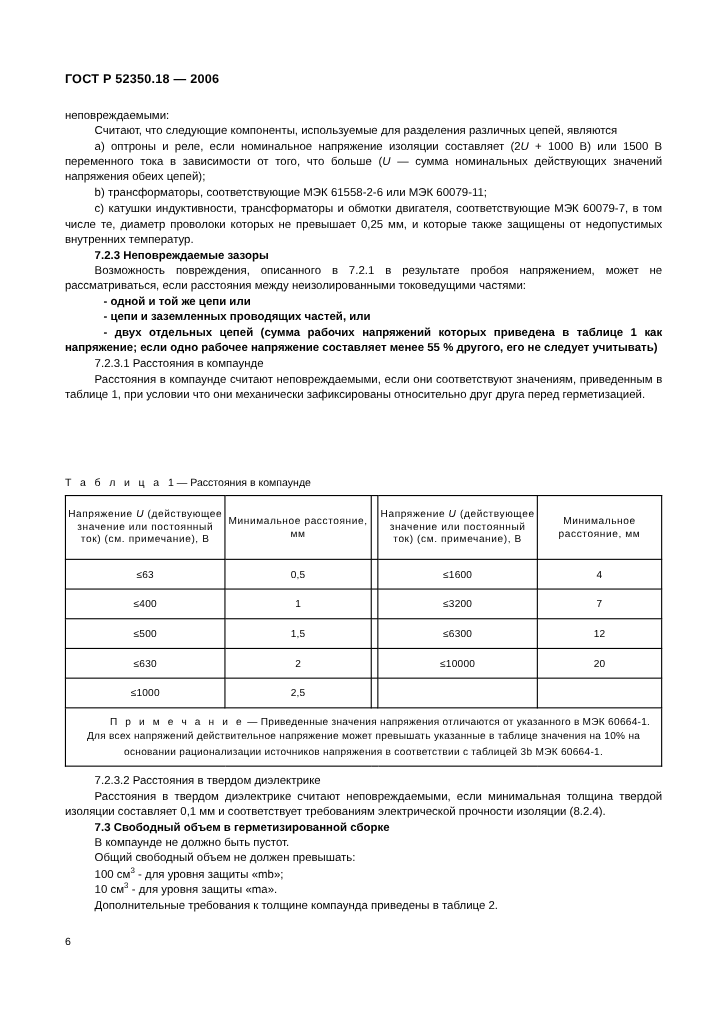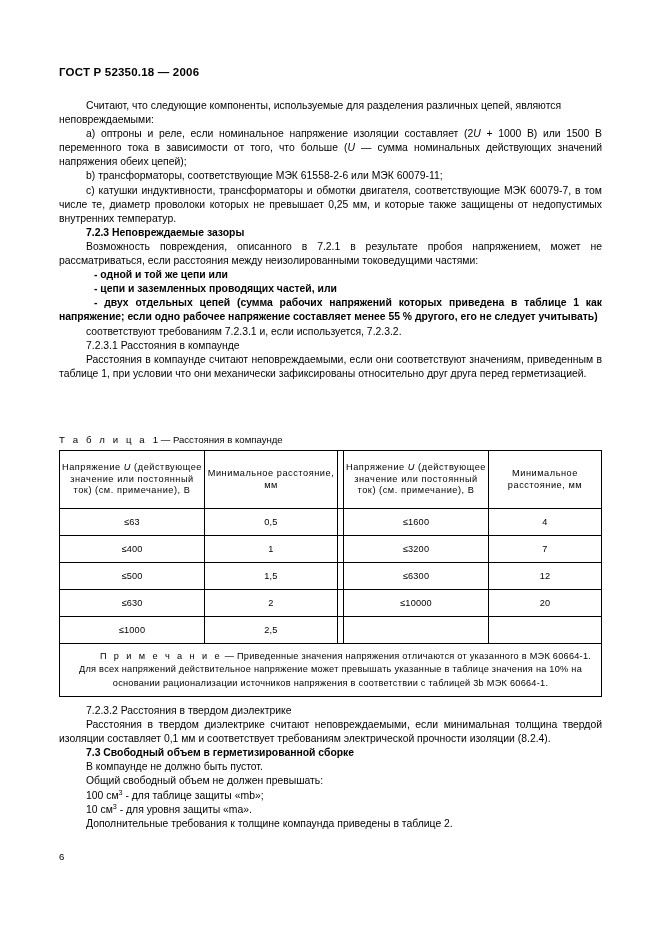--- a/index.html
+++ b/index.html
@@ -161,31 +161,30 @@
 </head>
 <body>
 
 <div class="page">
 
   <div class="doc-header">
     <span>ГОСТ Р 52350.18 — 2006</span>
   </div>
 
   <div class="body-block">
+    <p class="para noind"><span>неповреждаемыми:</span></p>
     <p class="para"><span>Считают, что следующие компоненты, используемые для разделения различных цепей, являются</span></p>
-    <p class="para noind"><span>неповреждаемыми:</span></p>
     <p class="para"><span>а) оптроны и реле, если номинальное напряжение изоляции составляет (2</span><span class="ital">U</span><span> + 1000 В) или 1500 В переменного тока в зависимости от того, что больше (</span><span class="ital">U</span><span> — сумма номинальных действующих значений напряжения обеих цепей);</span></p>
     <p class="para last-line"><span>b) трансформаторы, соответствующие МЭК 61558-2-6 или МЭК 60079-11;</span></p>
     <p class="para"><span>с) катушки индуктивности, трансформаторы и обмотки двигателя, соответствующие МЭК 60079-7, в том числе те, диаметр проволоки которых не превышает 0,25 мм, и которые также защищены от недопустимых внутренних температур.</span></p>
     <p class="head"><span>7.2.3 Неповреждаемые зазоры</span></p>
     <p class="para"><span>Возможность повреждения, описанного в 7.2.1 в результате пробоя напряжением, может не рассматриваться, если расстояния между неизолированными токоведущими частями:</span></p>
     <p class="para dash last-line"><span>- одной и той же цепи или</span></p>
     <p class="para dash last-line"><span>- цепи и заземленных проводящих частей, или</span></p>
     <p class="para dash"><span>- двух отдельных цепей (сумма рабочих напряжений которых приведена в таблице 1 как напряжение; если одно рабочее напряжение составляет менее 55 % другого, его не следует учитывать)</span></p>
-    <p class="para last-line"><span>соответствуют требованиям 7.2.3.1 и, если используется, 7.2.3.2.</span></p>
     <p class="para last-line"><span>7.2.3.1 Расстояния в компаунде</span></p>
     <p class="para"><span>Расстояния в компаунде считают неповреждаемыми, если они соответствуют значениям, приведенным в таблице 1, при условии что они механически зафиксированы относительно друг друга перед герметизацией.</span></p>
   </div>
 
   <div class="tbl-caption">
     <span class="sp">Т а б л и ц а</span>&nbsp;
     <span>1</span>
     <span>— Расстояния в компаунде</span>
   </div>
 
@@ -242,21 +241,21 @@
     </tbody>
       </table>
   </div>
 
   <div class="after-block">
     <p class="para last-line"><span>7.2.3.2 Расстояния в твердом диэлектрике</span></p>
     <p class="para"><span>Расстояния в твердом диэлектрике считают неповреждаемыми, если минимальная толщина твердой изоляции составляет 0,1 мм и  соответствует требованиям  электрической прочности изоляции  (8.2.4).</span></p>
     <p class="head"><span>7.3 Свободный объем в герметизированной сборке</span></p>
     <p class="para last-line"><span>В компаунде не должно быть пустот.</span></p>
     <p class="para last-line"><span>Общий свободный объем не должен превышать:</span></p>
-    <p class="para last-line"><span>100 см</span><sup>3</sup><span> - для таблице защиты «mb»;</span></p>
+    <p class="para last-line"><span>100 см</span><sup>3</sup><span> - для уровня защиты «mb»;</span></p>
     <p class="para last-line"><span>10 см</span><sup>3</sup><span> - для уровня защиты «ma».</span></p>
     <p class="para last-line"><span>Дополнительные требования к толщине компаунда приведены в таблице 2.</span></p>
   </div>
 
   <div class="pageno">
     <span>6</span>
   </div>
 
 </div>
 

